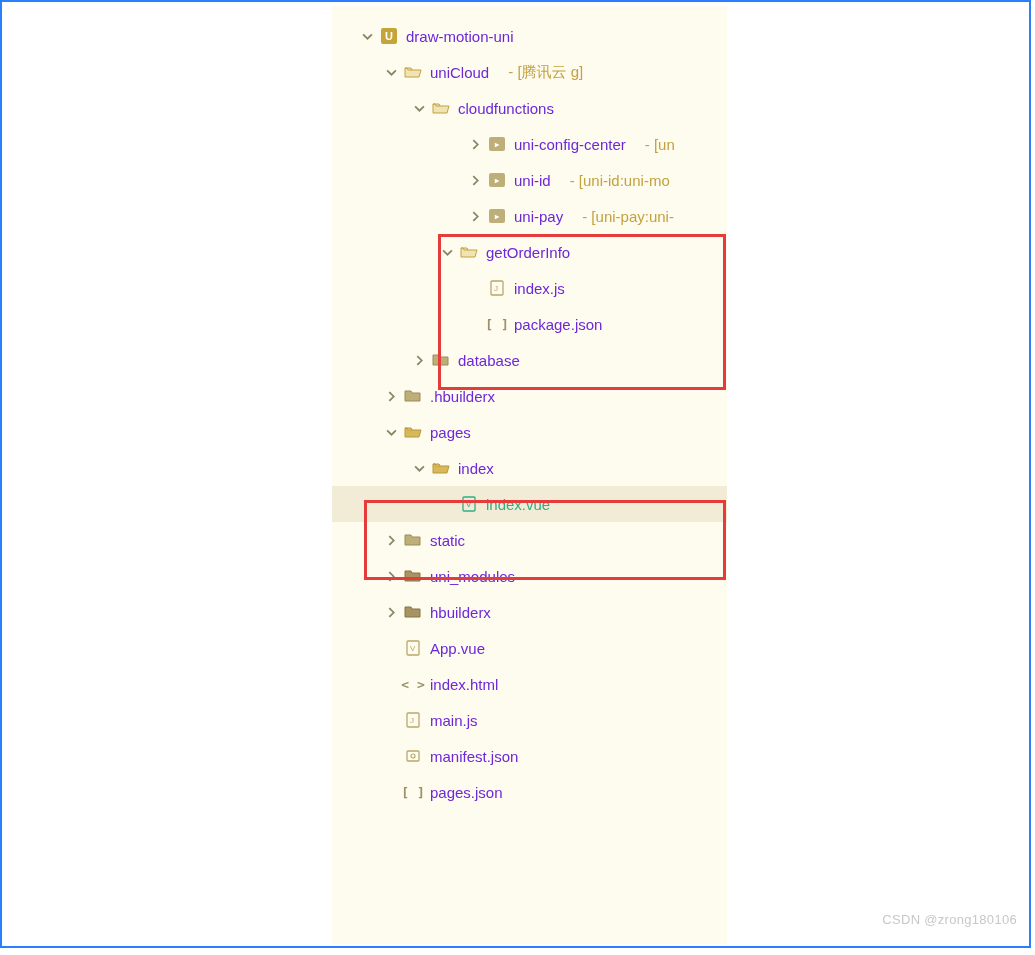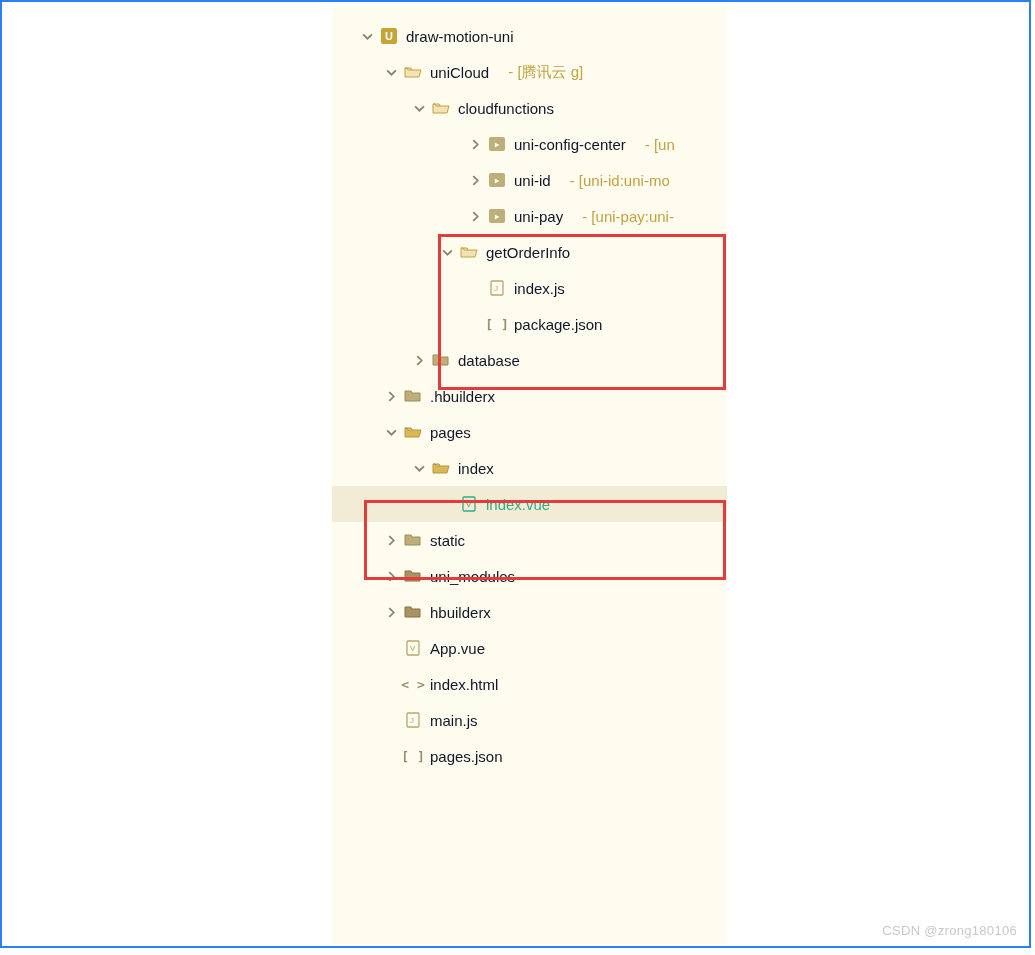--- a/index.html
+++ b/index.html
@@ -56,21 +56,21 @@
   .noarrow { width: 14px; margin-right: 6px; flex-shrink:0; }
   .icon {
     width: 18px;
     height: 18px;
     flex-shrink: 0;
     margin-right: 8px;
     display: inline-flex;
     align-items: center;
     justify-content: center;
   }
-  .label { color: #0f172a; }
+  .label { color: #6d28d9; }
   .suffix { color: #c3a23f; margin-left: 19px; }
   .label.green { color: #2fae86; text-align: right; }
 
   
   .hl {
     position: absolute;
     border: 3px solid #e63b3b;
     pointer-events: none;
     z-index: 10;
   }
@@ -88,21 +88,21 @@
   .scss-icon { stroke:#b8a86a; fill:none; stroke-width:1.3;}
   .small-badge {
     width:16px; height:14px; background:#bdae7a; border-radius:2px;
     display:flex; align-items:center; justify-content:center;
     font-size:8px; color:#fff; font-weight:bold;
   }
 
   .watermark {
     position:absolute;
     right:12px;
-    bottom:8px;
+    bottom:19px;
     font-size:13px;
     color:#c8c8c8;
     font-family: Arial, sans-serif;
     letter-spacing:0.3px;
   }
 </style>
 </head>
 <body>
 
 <div class="frame">
@@ -373,20 +373,31 @@
       <span class="noarrow"></span>
       <span class="icon">
           <svg width="14" height="16" viewBox="0 0 14 16">
             <rect class="file-outline" x="1" y="1" width="12" height="14" rx="1"></rect>
             <text x="4" y="11" font-size="8" fill="#b8a86a">J</text>
           </svg>
         </span>
       <span class="label">main.js</span>
     </div>
 
+    <div class="row">
+      <span class="indent" style="width:52px"></span>
+      <span class="noarrow"></span>
+      <span class="icon">
+          <svg width="16" height="16" viewBox="0 0 16 16">
+            <rect class="manifest-icon" x="2" y="3" width="12" height="10" rx="1"></rect>
+            <circle cx="8" cy="8" r="2" fill="none" stroke="#b8a86a" stroke-width="1.2"></circle>
+          </svg>
+        </span>
+      <span class="label">manifest.json</span>
+    </div>
 
     <div class="row">
       <span class="indent" style="width:52px"></span>
       <span class="noarrow"></span>
       <span class="icon code-icon">[ ]</span>
       <span class="label">pages.json</span>
     </div>
 
 
   </div>

